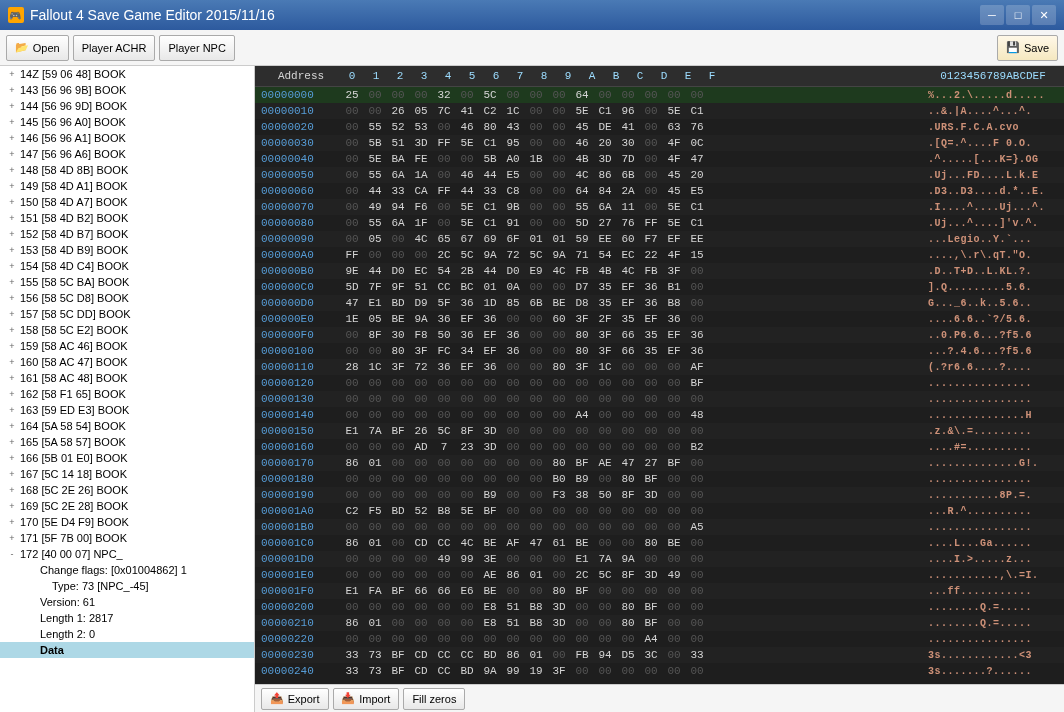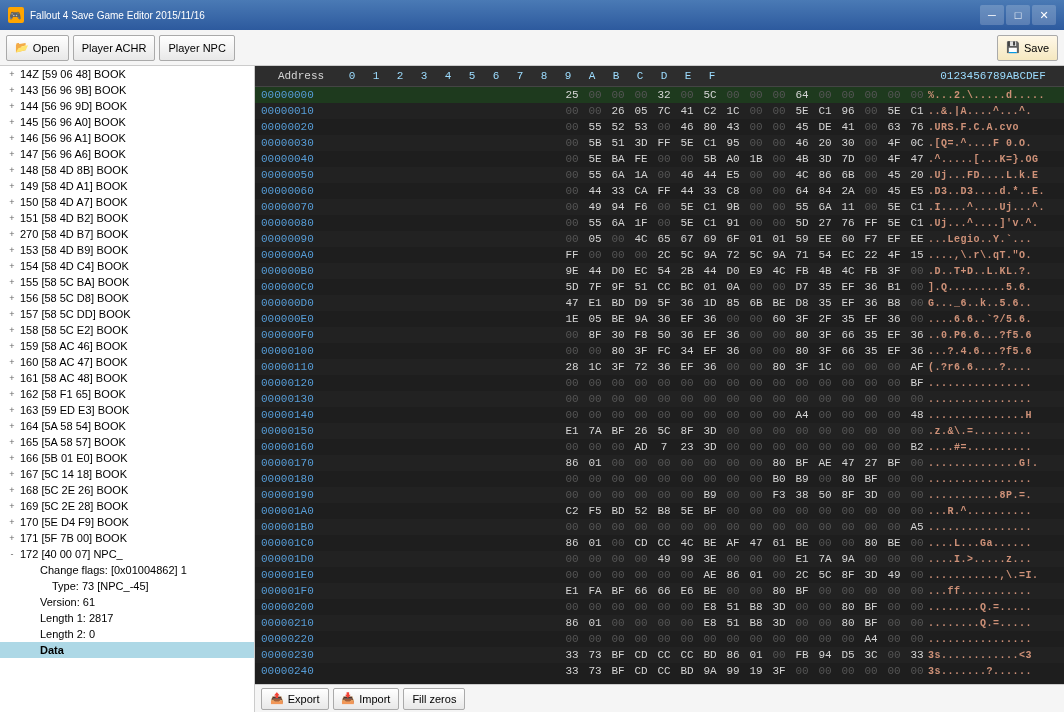--- a/index.html
+++ b/index.html
@@ -11,21 +11,21 @@
       color: white;
       height: 30px;
       display: flex;
       align-items: center;
       justify-content: space-between;
       padding: 0 8px;
       user-select: none;
     }
     .title-bar-left { display: flex; align-items: center; gap: 6px; }
     .title-bar-icon { width: 16px; height: 16px; background: #ffa500; border-radius: 2px; display: flex; align-items: center; justify-content: center; font-size: 10px; }
-    .title-bar-text { font-size: 10px; }
+    .title-bar-text { font-size: 14px; }
     .title-bar-buttons { display: flex; gap: 2px; }
     .title-btn {
       width: 24px; height: 20px; background: rgba(255,255,255,0.2);
       border: none; color: white; cursor: pointer; font-size: 11px;
       display: flex; align-items: center; justify-content: center;
       border-radius: 2px;
     }
 
     
     .toolbar {
@@ -115,21 +115,21 @@
       align-items: center;
       padding: 1px 6px;
       gap: 0;
       height: 16px;
     }
     .hex-row:nth-child(odd) { background: #1e1e1e; }
     .hex-row:nth-child(even) { background: #222222; }
     .hex-row.highlighted { background: #1e3a1e; }
 
     .hex-addr { width: 80px; color: #569cd6; text-align: left; }
-    .hex-bytes { display: flex; gap: 1px; flex: 1; justify-content: flex-end; }
+    .hex-bytes { display: flex; gap: 1px; flex: 1; }
     .hex-byte { width: 22px; text-align: center; color: #d4d4d4; font-size: 11px; }
     .hex-byte.zero { color: #555; }
     .hex-ascii { width: 130px; color: #ce9178; font-size: 10px; letter-spacing: 0.5px; font-weight: bold; }
 
     
     .bottom-toolbar {
       background: #f5f5f5;
       border-top: 1px solid #ccc;
       height: 28px;
       display: flex;
@@ -231,21 +231,21 @@
         <div class="tree-item" style="">
           <span class="tree-expand">+</span>
           <span>150 [58 4D A7] BOOK</span>
         </div>
         <div class="tree-item" style="">
           <span class="tree-expand">+</span>
           <span>151 [58 4D B2] BOOK</span>
         </div>
         <div class="tree-item" style="">
           <span class="tree-expand">+</span>
-          <span>270 [58 4D B7] BOOK</span>
+          <span>152 [58 4D B7] BOOK</span>
         </div>
         <div class="tree-item" style="">
           <span class="tree-expand">+</span>
           <span>153 [58 4D B9] BOOK</span>
         </div>
         <div class="tree-item" style="">
           <span class="tree-expand">+</span>
           <span>154 [58 4D C4] BOOK</span>
         </div>
         <div class="tree-item" style="">

